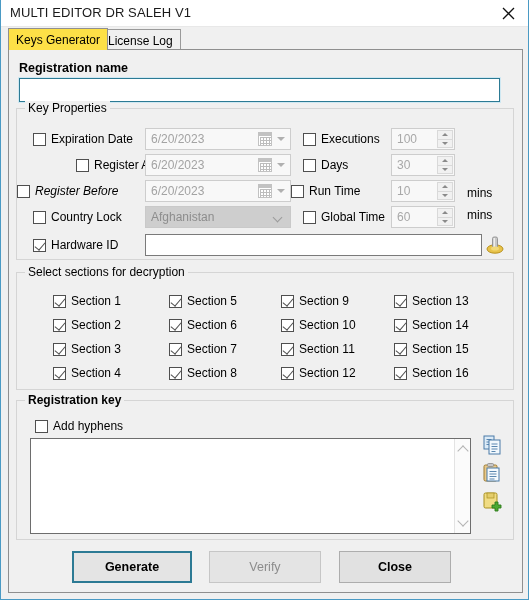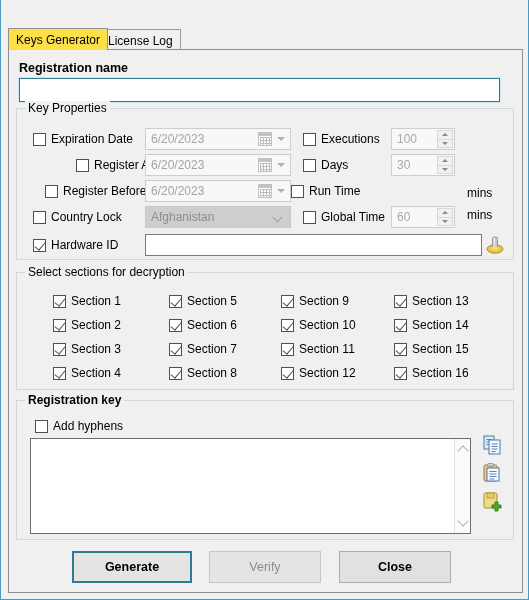--- a/index.html
+++ b/index.html
@@ -333,20 +333,28 @@
     position: absolute;
     width: 22px; height: 22px;
     cursor: default;
   }
 </style>
 </head>
 <body>
 
 <div id="window">
 
+  <div id="titlebar">
+    <div id="title-text">MULTI EDITOR DR SALEH V1</div>
+    <div id="close-button">
+      <svg width="13" height="13" viewBox="0 0 13 13">
+        <path d="M1 1 L12 12 M12 1 L1 12" stroke="#111" stroke-width="1.3" fill="none"></path>
+      </svg>
+    </div>
+  </div>
 
   <div id="tabstrip">
     <div id="tab-keys" class="tab active">
       <span>Keys Generator</span>
     </div>
     <div id="tab-license" class="tab">
       <span>License Log</span>
     </div>
   </div>
 
@@ -379,21 +387,21 @@
         <span class="cb-text">Register After</span>
       </div>
       <div class="datepicker" style="left:136px; top:104px; width:146px; height:22px;">
         <span>6/20/2023</span>
         <span class="dp-cal">
             <span class="dp-cal-grid"></span>
           </span>
         <span class="dp-arrow"></span>
       </div>
 
-      <div class="cb-row" style="left:36px; top:134px;">
+      <div class="cb-row" style="left:8px; top:134px;font-style:italic;">
         <span class="cbox"></span>
         <span class="cb-text">Register Before</span>
       </div>
       <div class="datepicker" style="left:136px; top:130px; width:146px; height:22px;">
         <span>6/20/2023</span>
         <span class="dp-cal">
             <span class="dp-cal-grid"></span>
           </span>
         <span class="dp-arrow"></span>
       </div>
@@ -444,20 +452,27 @@
         <span class="spin-btns">
           <span class="spin-up"></span>
           <span class="spin-dn"></span>
         </span>
       </div>
 
       <div class="cb-row" style="left:282px; top:134px;">
         <span class="cbox"></span>
         <span class="cb-text">Run Time</span>
       </div>
+      <div class="spinner" style="left:382px; top:130px; width:64px; height:22px;">
+        <span class="spin-val">10</span>
+        <span class="spin-btns">
+          <span class="spin-up"></span>
+          <span class="spin-dn"></span>
+        </span>
+      </div>
       <div class="lbl" style="left:458px; top:136px;">mins</div>
 
       <div class="cb-row" style="left:294px; top:160px;">
         <span class="cbox"></span>
         <span class="cb-text">Global Time</span>
       </div>
       <div class="spinner" style="left:382px; top:156px; width:64px; height:22px;">
         <span class="spin-val">60</span>
         <span class="spin-btns">
           <span class="spin-up"></span>

